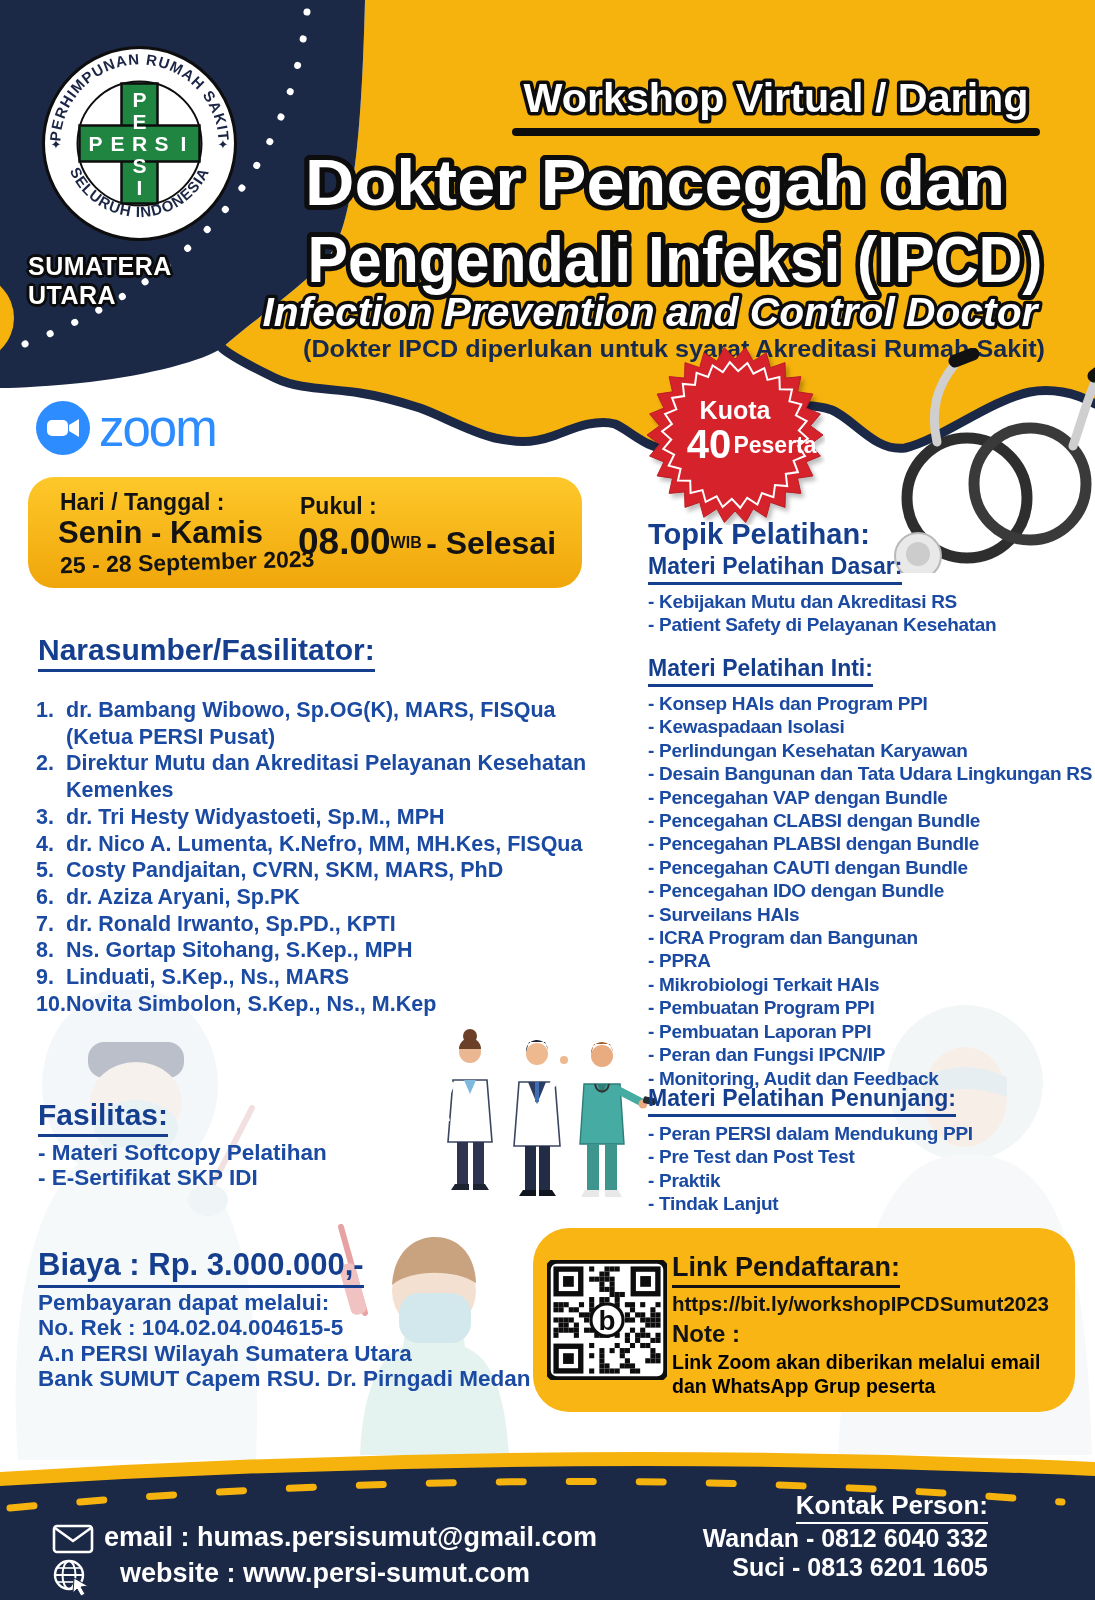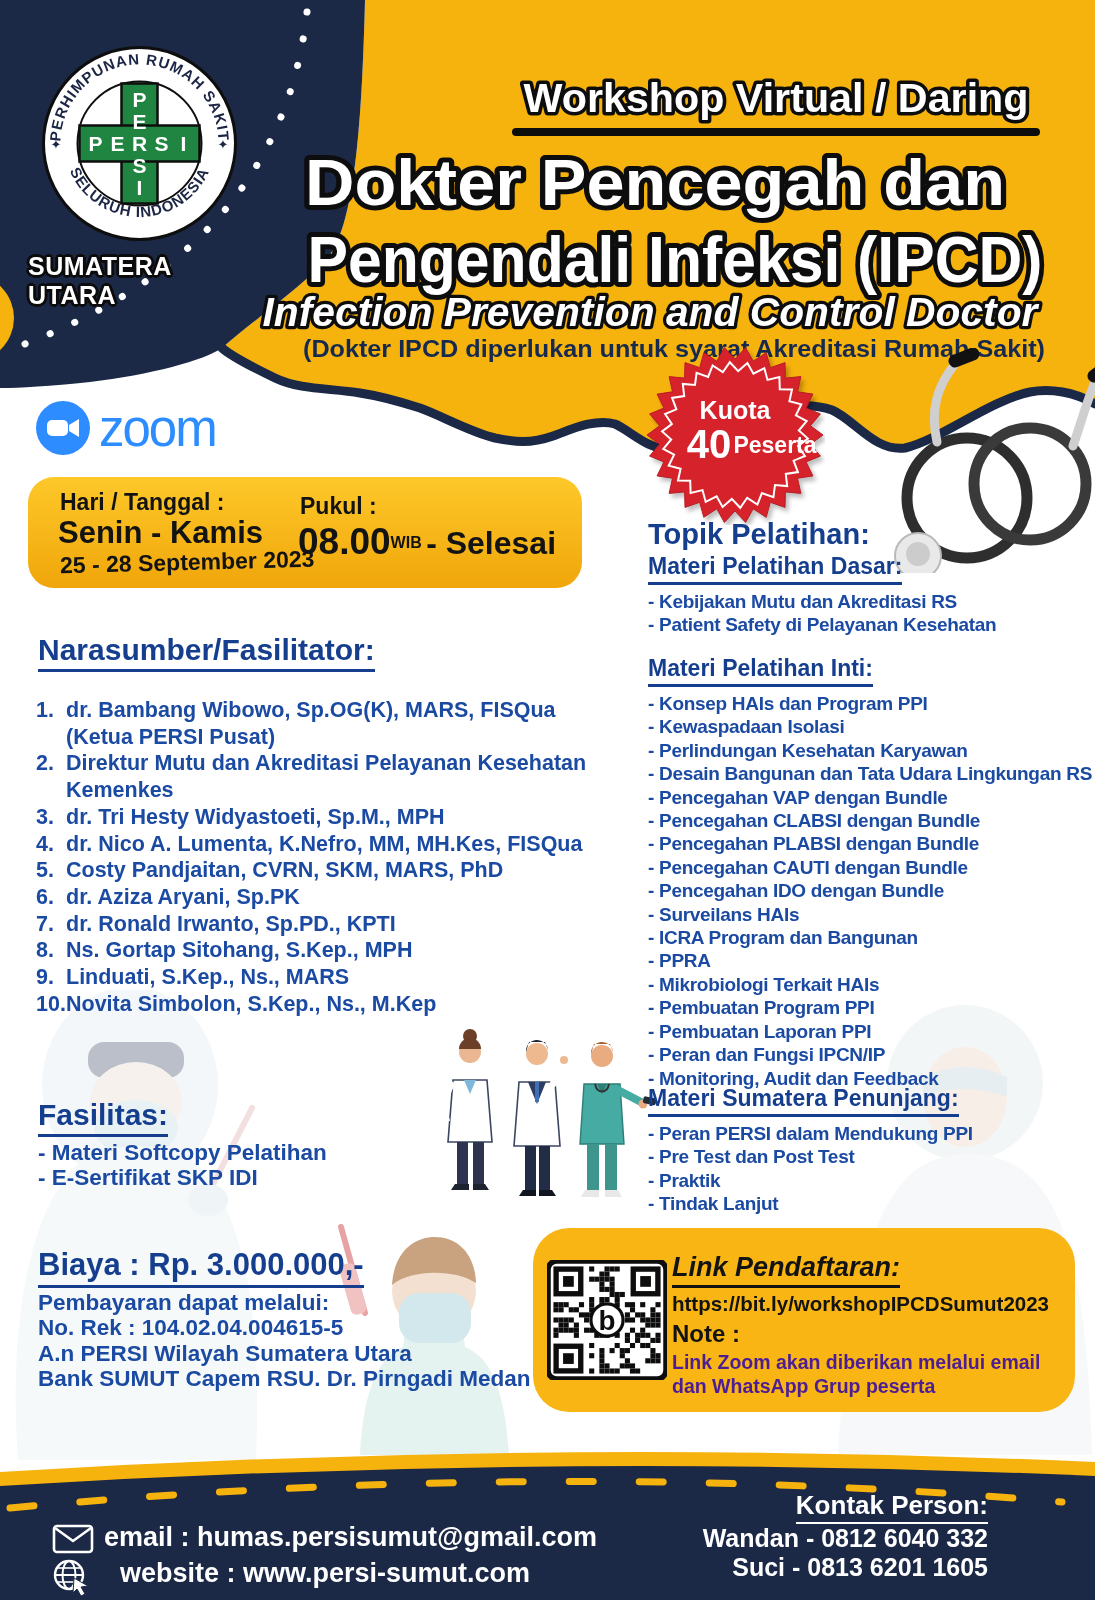--- a/index.html
+++ b/index.html
@@ -25,24 +25,24 @@
   .u3{display:inline-block;border-bottom:3px solid currentColor;padding-bottom:2px;}
   .speaker-rows{width:580px;}
   .sp-row{display:flex;line-height:26.7px;font-size:21.5px;white-space:nowrap;}
   .sp-row .num{width:30px;flex:none;}
   .topic-items div{line-height:23.4px;font-size:19px;letter-spacing:-0.3px;white-space:nowrap;}
   .gtitle{font-size:23px;}
   .fee-lines div, .fac-items div{line-height:25.3px;font-size:22.5px;white-space:nowrap;}
   
   .regbox{left:533px;top:1228px;width:542px;height:184px;background:#f8b513;border-radius:36px;}
   .reg-head{font-size:27px;font-weight:bold;color:#131313;border-bottom:3px solid #131313;
-            display:inline-block;padding-bottom:2px;font-style:italic;}
+            display:inline-block;padding-bottom:2px;}
   .reg-url{font-size:20.5px;font-weight:bold;color:#131313;white-space:nowrap;}
   .reg-note-label{font-size:24px;font-weight:bold;color:#131313;}
-  .reg-note div{font-size:19.5px;font-weight:bold;color:#4c1d95;line-height:24px;white-space:nowrap;}
+  .reg-note div{font-size:19.5px;font-weight:bold;color:#000000;line-height:24px;white-space:nowrap;}
   
   .ft-line{color:#ffffff;font-size:27px;font-weight:bold;white-space:nowrap;}
   .ft-contact{text-align:right;color:#fff;font-weight:bold;}
   .ft-contact .head{font-size:26px;border-bottom:2.5px solid #fff;display:inline-block;padding-bottom:1px;}
   .ft-contact .row{font-size:25px;line-height:29px;}
   .outline-w{color:#fff;text-shadow:-3px 0 #0c0c0c,3px 0 #0c0c0c,0 -3px #0c0c0c,0 3px #0c0c0c,
              -2px -2px #0c0c0c,2px -2px #0c0c0c,-2px 2px #0c0c0c,2px 2px #0c0c0c;}
 </style>
 </head>
 <body>
@@ -313,21 +313,21 @@
         <div>- ICRA Program dan Bangunan</div>
         <div>- PPRA</div>
         <div>- Mikrobiologi Terkait HAIs</div>
         <div>- Pembuatan Program PPI</div>
         <div>- Pembuatan Laporan PPI</div>
         <div>- Peran dan Fungsi IPCN/IP</div>
         <div>- Monitoring, Audit dan Feedback</div>
       </div>
   </div>
   <div class="abs h-blue" style="left:648px;top:1085px;">
-    <span class="u3 gtitle">Materi Sumatera Penunjang:</span>
+    <span class="u3 gtitle">Materi Pelatihan Penunjang:</span>
     <div class="topic-items t-blue" style="margin-top:5px;">
         <div>- Peran PERSI dalam Mendukung PPI</div>
         <div>- Pre Test dan Post Test</div>
         <div>- Praktik</div>
         <div>- Tindak Lanjut</div>
       </div>
   </div>
 
   <div class="abs regbox">
     <svg class="abs" style="left:14px;top:32px;" width="120" height="120" viewBox="0 0 112 112">

